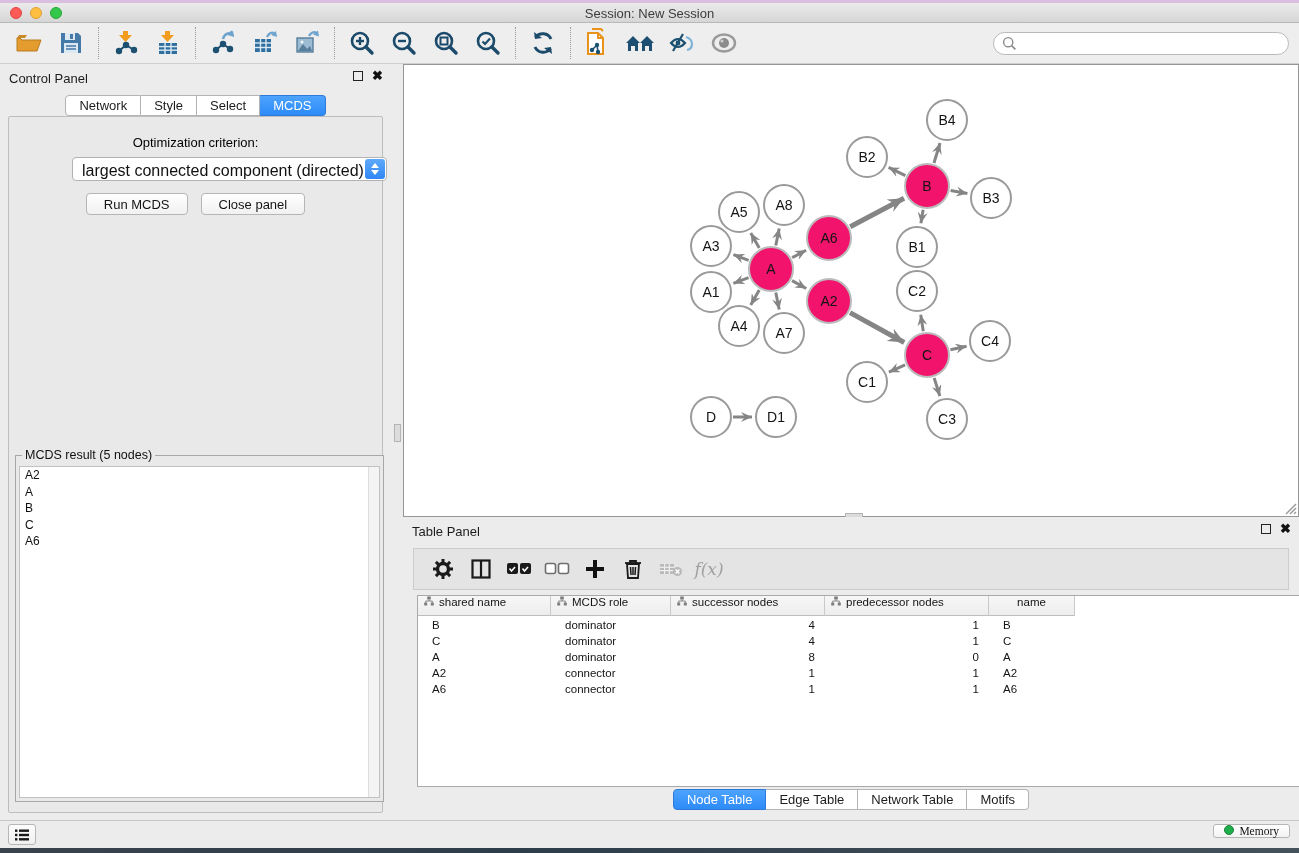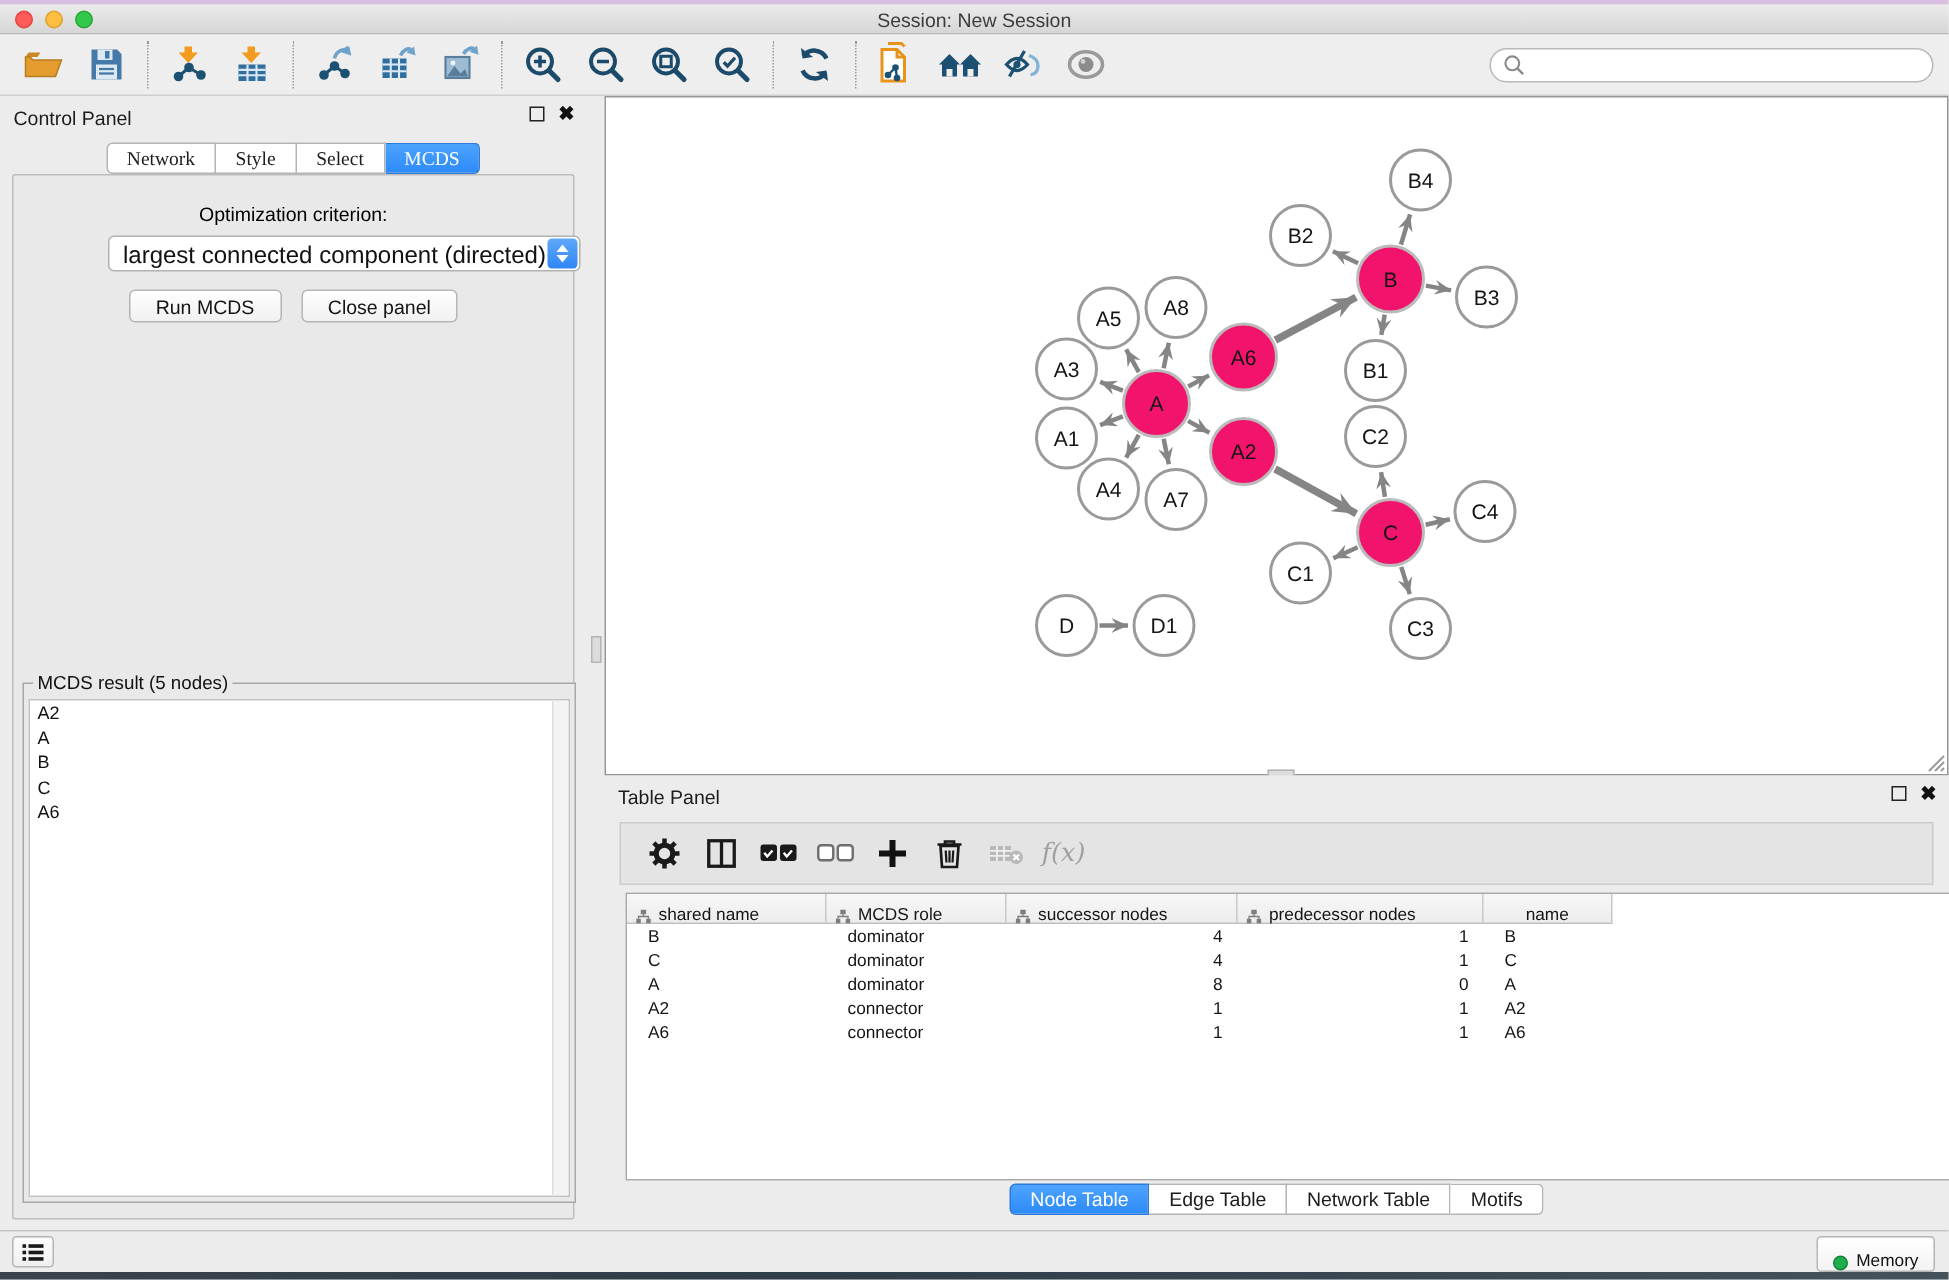--- a/index.html
+++ b/index.html
@@ -32,21 +32,21 @@
     background:transparent; font-family:"Liberation Sans",sans-serif; }
 
   
   .control-panel { position:absolute; left:0; top:64px; width:391px; height:756px; background:#ececec; }
   .panel-head { position:absolute; left:0; top:0; width:100%; height:28px; }
   .panel-title { position:absolute; left:9px; top:7px; font-size:13px; color:#1c1c1c; }
   .win-icons { position:absolute; right:8px; top:7px; display:flex; gap:9px; align-items:center; }
   .float-icon { width:10px; height:10px; border:1.5px solid #222; display:inline-block; }
   .close-icon { font-size:13px; font-weight:bold; color:#111; line-height:10px; }
 
-  .cp-tabs { position:absolute; left:0; top:31px; width:100%; display:flex; justify-content:center;font-family:Liberation Serif, serif; }
+  .cp-tabs { position:absolute; left:0; top:31px; width:100%; display:flex; justify-content:center; }
   .seg-tab { height:21px; padding:0 13px; background:#fff; border:1px solid #b4b4b4; border-left:none;
     font-size:13px; color:#1c1c1c; display:flex; align-items:center; }
   .seg-tab:first-child { border-left:1px solid #b4b4b4; border-radius:4px 0 0 4px; }
   .seg-tab:last-child { border-radius:0 4px 4px 0; }
   .seg-tab.active { background:linear-gradient(#4da3fd,#2d8bf8); border-color:#2d7ada; color:#fff; }
 
   .cp-body { position:absolute; left:8px; top:52px; width:375px; height:697px;
     background:#e9e9e9; border:1px solid #bdbdbd; border-radius:2px; }
   .opt-label { position:absolute; left:0; right:0; top:18px; text-align:center; font-size:13px; color:#000000; }
   .criterion-select { position:absolute; left:35px; top:40px; width:315px; height:24px; background:#fff;
@@ -91,38 +91,38 @@
   .table-panel { position:absolute; left:403px; top:517px; width:896px; height:303px; background:#ececec; }
   .tp-toolbar { position:absolute; left:10px; top:31px; width:876px; height:42px; background:#e4e4e4;
     border:1px solid #cccccc; display:flex; align-items:center; padding-left:10px; }
   .tp-btn { width:38px; height:36px; display:flex; align-items:center; justify-content:center; }
   .fx-label { font-size:17px; color:#a0a0a0; font-family:"DejaVu Serif",serif; font-style:italic; }
 
   .data-table { position:absolute; left:14px; top:78px; width:1271px; height:192px; background:#fff;
     border:1px solid #a9a9a9; }
   .dt-header { position:absolute; left:0; top:0; height:20px; display:flex;
     background:linear-gradient(#f7f7f7,#ededed); border-bottom:1px solid #bdbdbd; }
-  .dt-hcell { height:20px; display:flex; align-items:flex-end; border-right:1px solid #c9c9c9;
+  .dt-hcell { height:20px; display:flex; align-items:flex-start; border-right:1px solid #c9c9c9;
     font-size:11.5px; color:#141414; padding-left:6px; gap:5px; }
   .dt-hcell.center { justify-content:center; padding-left:0; }
   .dt-rows { position:absolute; left:0; top:21px; right:0; }
   .dt-row { display:flex; height:16px; align-items:center; }
   .dt-cell { font-size:11.5px; color:#141414; overflow:hidden; white-space:nowrap; }
 
   .tp-tabs { position:absolute; left:0; right:0; top:272px; display:flex; justify-content:center; }
 
   
   .statusbar { position:absolute; left:0; top:820px; width:100%; height:28px; background:#ececec;
     border-top:1px solid #c6c6c6; }
   .status-left-btn { position:absolute; left:8px; top:3px; width:28px; height:21px;
     background:linear-gradient(#fdfdfd,#f0f0f0); border:1px solid #b6b6b6; border-radius:3px;
     display:flex; align-items:center; justify-content:center; }
-  .memory-btn { position:absolute; right:9px; top:3px; height:24px; padding:0 10px;
+  .memory-btn { position:absolute; right:9px; top:3px; height:14px; padding:0 10px;
     background:linear-gradient(#ffffff,#f3f3f3); border:1px solid #b6b6b6; border-radius:3px;
-    display:flex; align-items:flex-end; gap:5px; font-size:11.5px; color:#111; }
+    display:flex; align-items:flex-start; gap:5px; font-size:11.5px; color:#111;font-family:Liberation Serif, serif; }
   .mem-dot { width:10px; height:10px; border-radius:50%; background:#1faf4a; border:1px solid #15823a; }
   .desktop-strip-bottom { position:absolute; left:0; top:848px; width:100%; height:5px;
     background:linear-gradient(90deg,#39434e,#2e3d4a 40%,#44525c); }
 </style>
 </head>
 <body>
 
 <div class="app">
 
   <div class="desktop-strip-top"></div>

